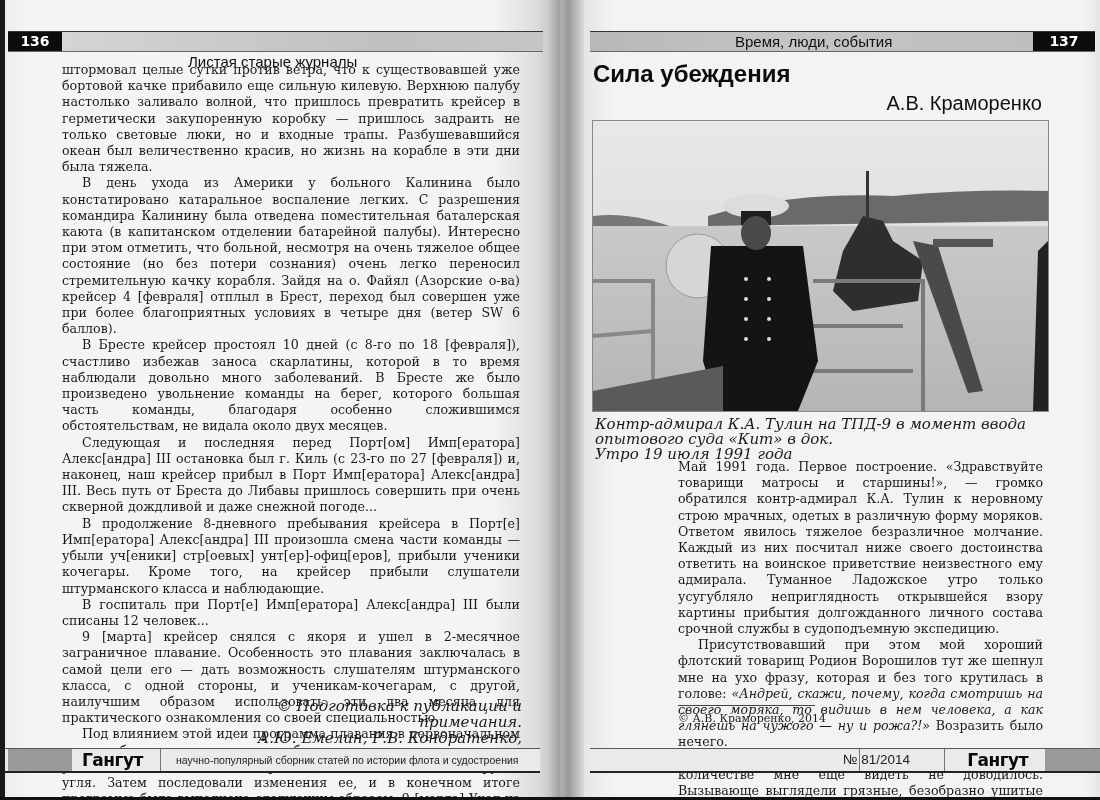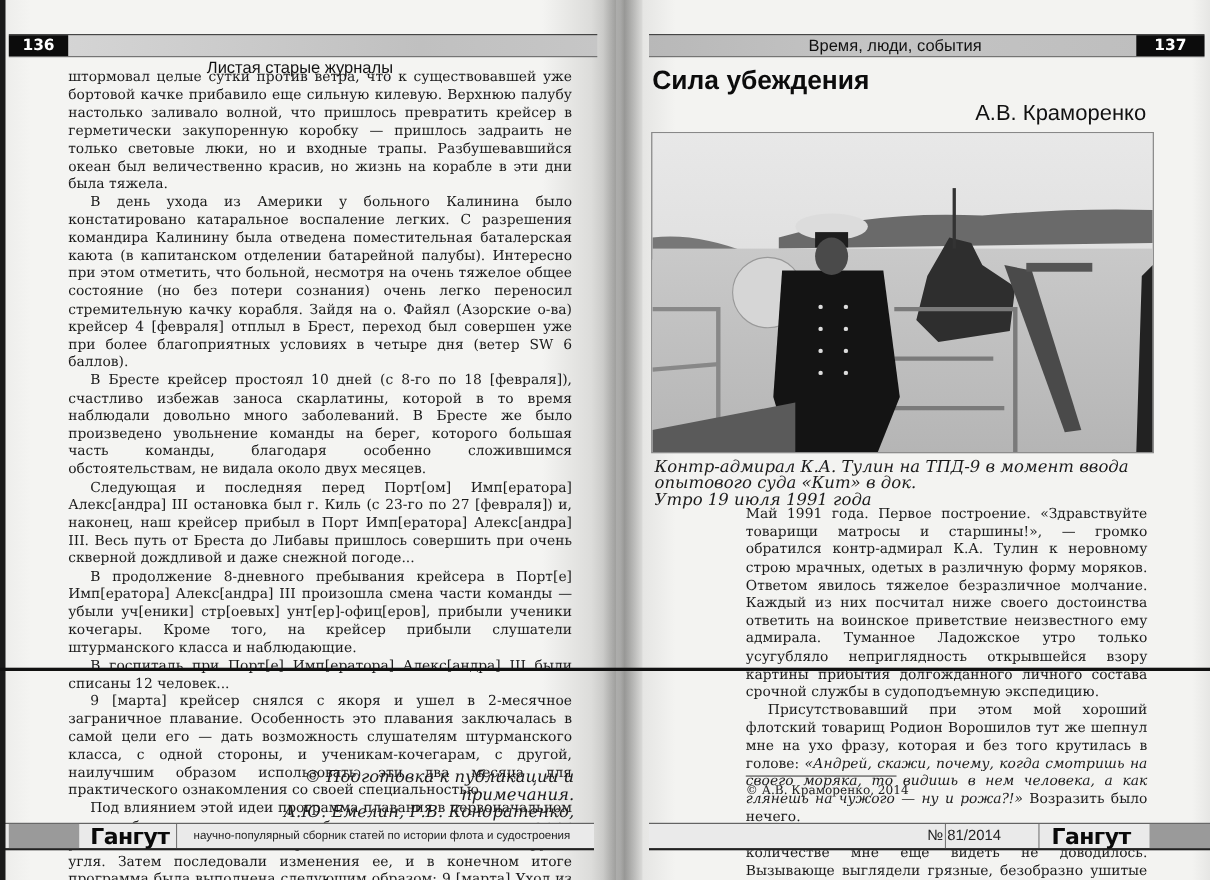--- a/index.html
+++ b/index.html
@@ -1,17 +1,17 @@
 <!DOCTYPE html>
 <html><head>
 <meta charset="utf-8">
 <style>
   html, body { margin:0; padding:0; }
   body { width:1100px; height:800px; background:#2a2a2a; overflow:hidden; position:relative; font-family:"DejaVu Serif", serif; }
-  .spread { position:absolute; left:0; top:0; width:1100px; height:610px; }
+  .spread { position:absolute; left:0; top:0; width:1100px; height:800px; }
   .page { position:absolute; top:0; height:800px; background:#f3f3f1; overflow:hidden; }
   .page.left { left:0; width:560px; background:linear-gradient(to right,#ececea 0%,#f4f4f2 5%,#f4f4f2 88%,#dcdcda 96%,#b8b8b6 100%); }
   .page.right { left:560px; width:540px; background:linear-gradient(to right,#c8c8c6 0%,#e4e4e2 4%,#f3f3f1 10%,#f3f3f1 97%,#e6e6e4 100%); }
   .gutter-shadow { position:absolute; left:548px; top:0; width:36px; height:800px; background:linear-gradient(to right,rgba(0,0,0,0) 0%,rgba(0,0,0,0.18) 45%,rgba(0,0,0,0.28) 55%,rgba(0,0,0,0.05) 100%); pointer-events:none; }
   .binding-left { position:absolute; left:0; top:0; width:5px; height:800px; background:#1a1a1a; }
   .bottom-edge { position:absolute; left:0; bottom:0; width:1100px; height:3px; background:#111; }
 
   
   .hdr { position:absolute; top:31px; height:19px; border-top:1px solid #333; border-bottom:1px solid #666; }
   .left .hdr { left:8px; width:535px; background:linear-gradient(to right,#d8d8d8,#c0c0c0 70%,#c6c6c6); }
@@ -30,21 +30,21 @@
   .col p.noindent { text-indent:0; }
   .sig { position:absolute; left:240px; top:698px; width:282px; text-align:right; font-style:italic; font-size:15px; line-height:16px; color:#1a1a1a; }
 
   
   .ftr { position:absolute; top:748px; height:22px; border-top:1px solid #555; border-bottom:2px solid #222; background:#eaeaea; }
   .left .ftr { left:0; width:540px; }
   .right .ftr { left:30px; width:510px; }
   .ftr-gray { position:absolute; top:0; height:22px; background:#9a9a9a; }
   .left .ftr-gray { left:8px; width:64px; }
   .right .ftr-gray { right:0; width:55px; }
-  .brand { position:absolute; top:0; height:22px; font-family:"DejaVu Sans", sans-serif; font-weight:bold; font-size:20px; line-height:22px; color:#0a0a0a; letter-spacing:-0.5px; }
+  .brand { position:absolute; top:0; height:22px; font-family:"DejaVu Sans", sans-serif; font-weight:bold; font-size:17px; line-height:22px; color:#0a0a0a; letter-spacing:-0.5px; }
   .left .brand { left:82px; }
   .right .brand { right:72px; }
   .ftr-sep { position:absolute; top:0; width:1px; height:22px; background:#777; }
   .ftr-text { position:absolute; top:0; font-family:"Liberation Sans", sans-serif; font-size:10.5px; line-height:22px; color:#222; }
   .left .ftr-text { left:176px;text-align:right; }
   .issue { right:190px; font-size:13.5px !important; }
 
   
   .art-title { position:absolute; left:33px; top:60px; font-family:"Liberation Sans", sans-serif; font-weight:bold; font-size:24px; color:#0c0c0c; }
   .art-author { position:absolute; right:58px; top:92px; font-family:"Liberation Sans", sans-serif; font-size:20px; color:#111; }

